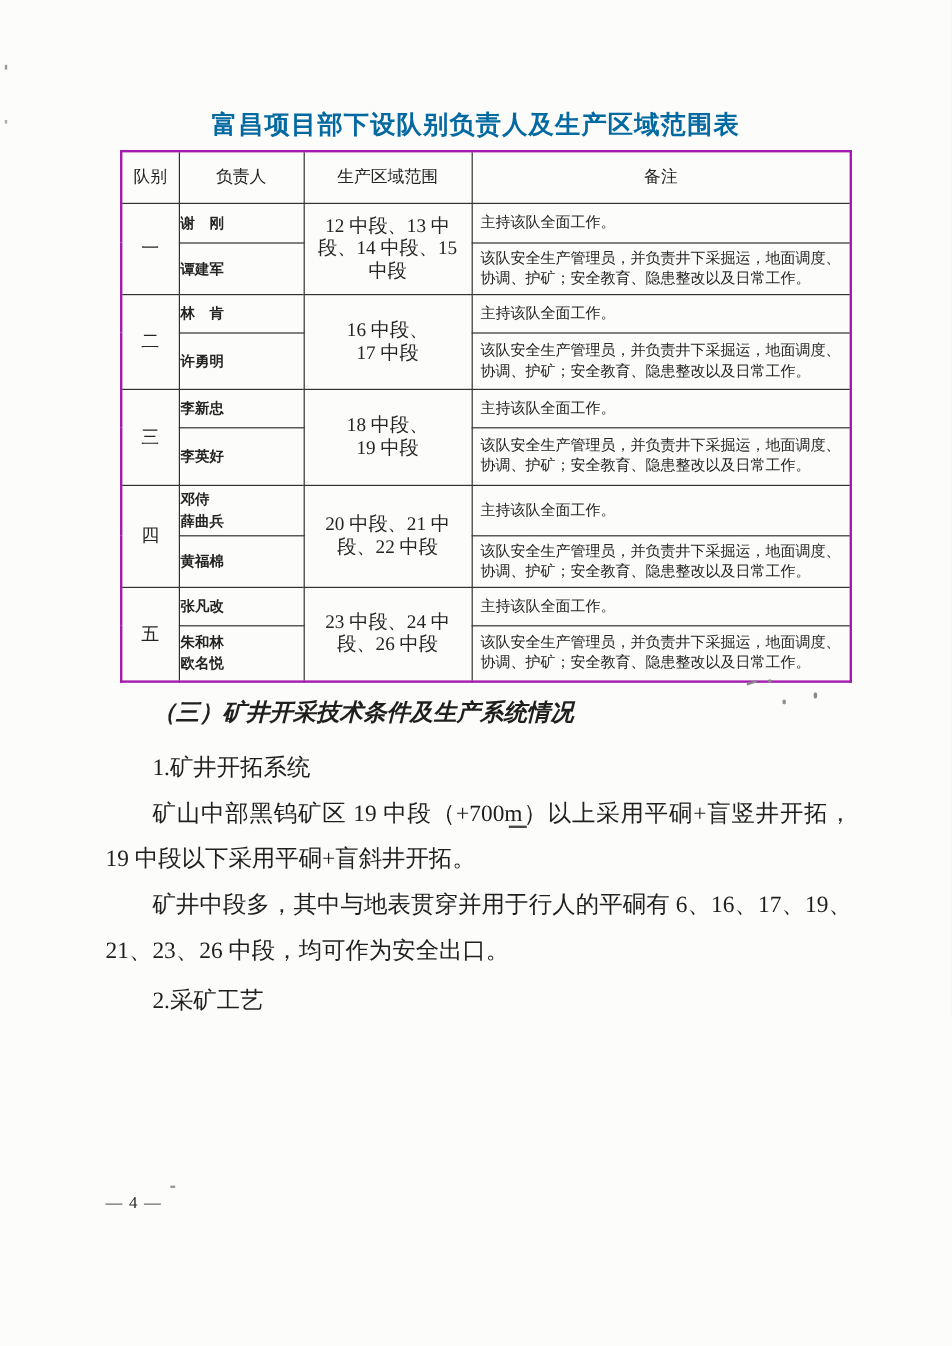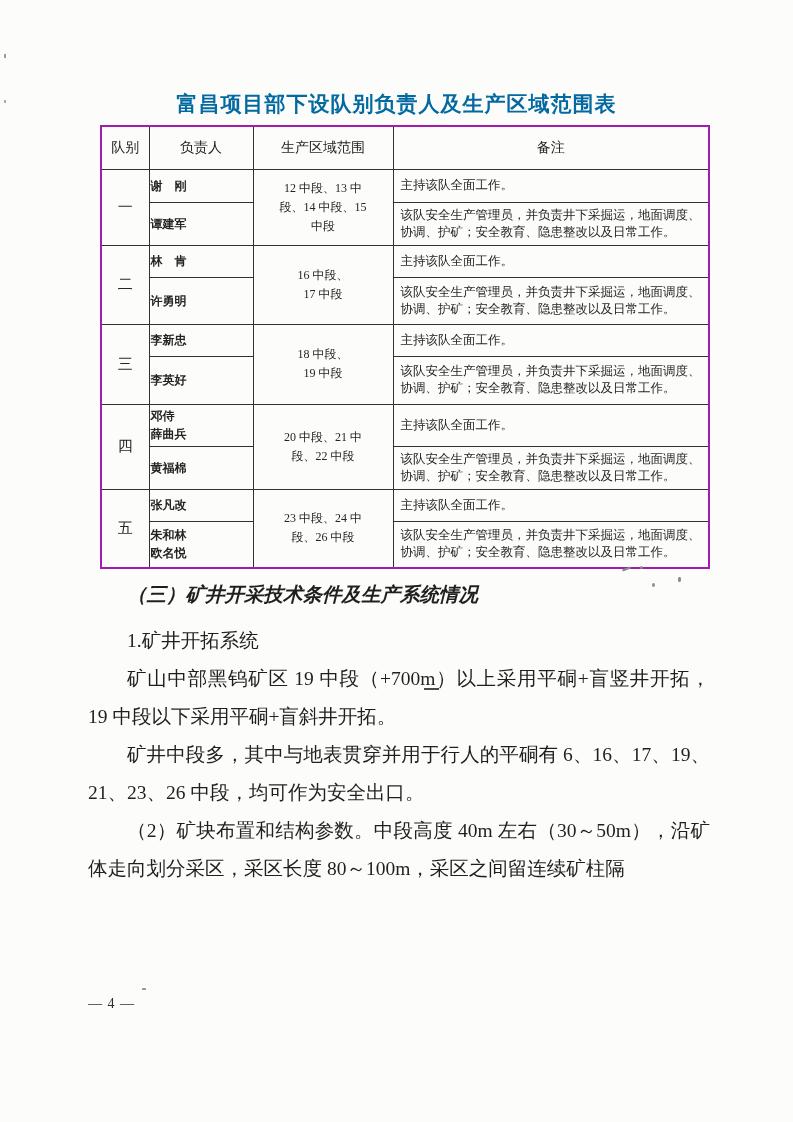--- a/index.html
+++ b/index.html
@@ -50,21 +50,21 @@
   }
   .c-team  { text-align: center; font-size: 15px; }
   .c-leader{
     font-size: 12px;
     line-height: 18px;
     white-space: pre-line;
     font-weight: bold;
   }
   .c-region{
     text-align: center;
-    font-size: 12px;
+    font-size: 16px;
     line-height: 19px;
     white-space: pre-line;
     padding: 0 5px;
   }
   .c-note{
     text-align: left;
     font-size: 12.5px;
     line-height: 17px;
     padding: 2px 7px;
     white-space: pre-line;
@@ -195,21 +195,21 @@
 协调、护矿；安全教育、隐患整改以及日常工作。</td>
     </tr>
   </tbody>
     </table>
 
   <div class="body-text">
     <p class="bt indent h-sec">（三）矿井开采技术条件及生产系统情况</p>
     <p class="bt indent h-item">1.矿井开拓系统</p>
     <p class="bt indent">矿山中部黑钨矿区 19 中段（+700m）以上采用平硐+盲竖井开拓，19 中段以下采用平硐+盲斜井开拓。</p>
     <p class="bt indent">矿井中段多，其中与地表贯穿并用于行人的平硐有 6、16、17、19、21、23、26 中段，均可作为安全出口。</p>
-    <p class="bt indent">（2）矿块布置和结构参数。中段高度 40m 左右（30～50m），沿矿体走向划分采区，采区长度 80～100m，采区之间留连续矿柱隔</p>
+    <p class="bt indent h-item h-item2">2.采矿工艺</p>
   </div>
 
   <div class="page-number">— 4 —</div>
 
   <div class="art" style="left:4px;top:54px;width:2px;height:4px;background:#9a9a9a"></div>
   <div class="art" style="left:4px;top:100px;width:2px;height:3px;background:#ababab"></div>
   <div class="art" style="left:424px;top:688px;width:15px;height:2px;background:#4a4a4a"></div>
   <div class="art" style="left:622px;top:568px;width:9px;height:2px;background:#8a8a8a;transform:rotate(-20deg);border-radius:2px"></div>
   <div class="art" style="left:640px;top:566px;width:3px;height:3px;background:#8a8a8a;border-radius:50%"></div>
   <div class="art" style="left:652px;top:583px;width:3px;height:4px;background:#909090;border-radius:50%"></div>

